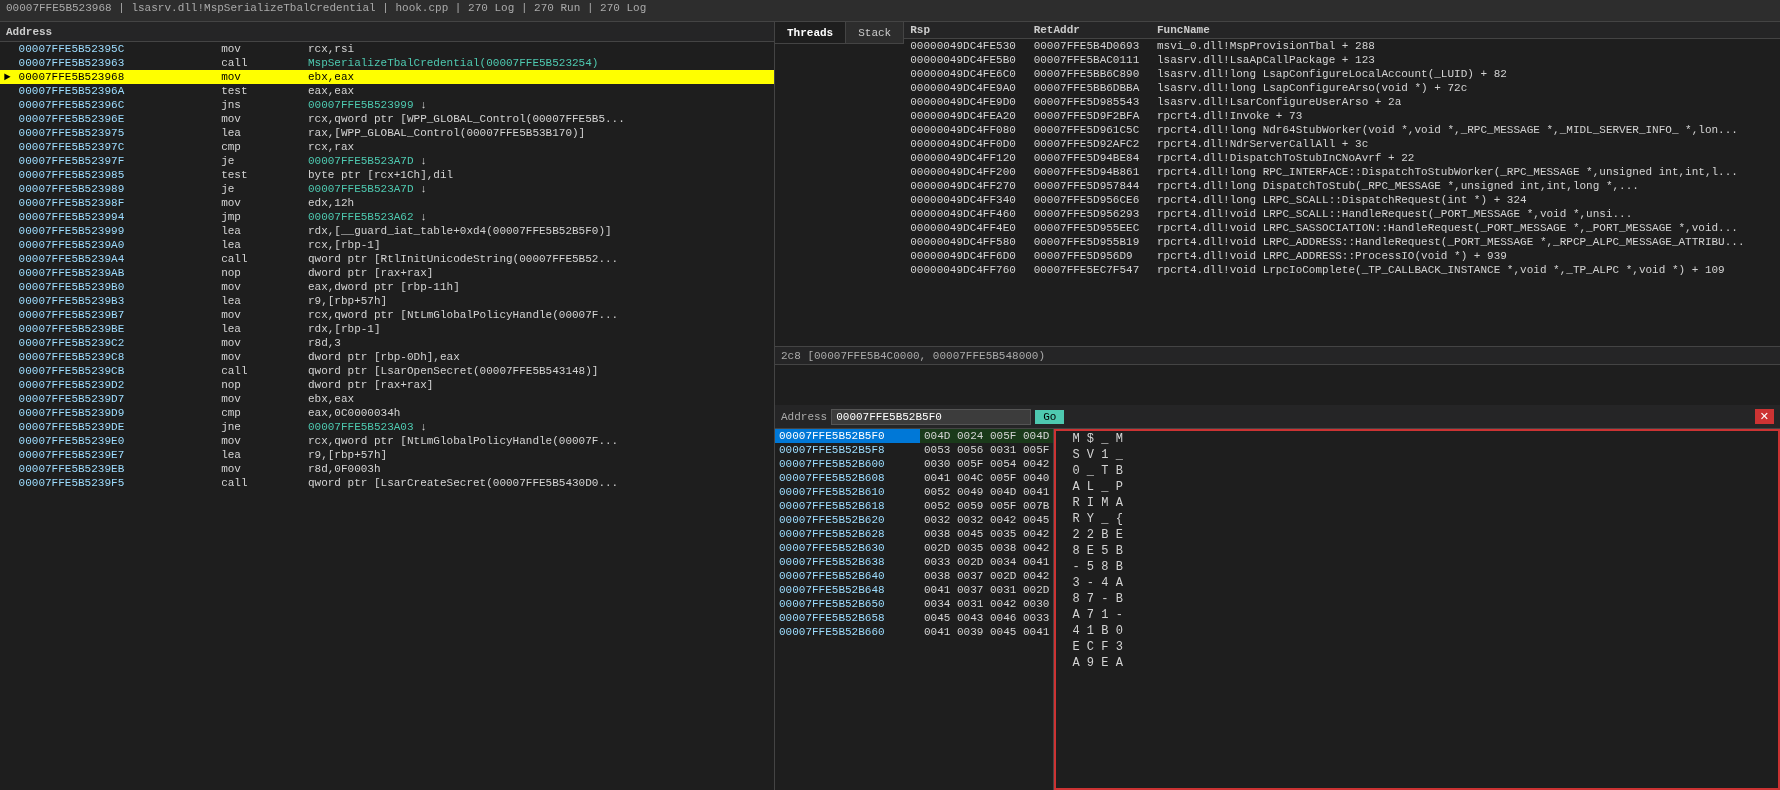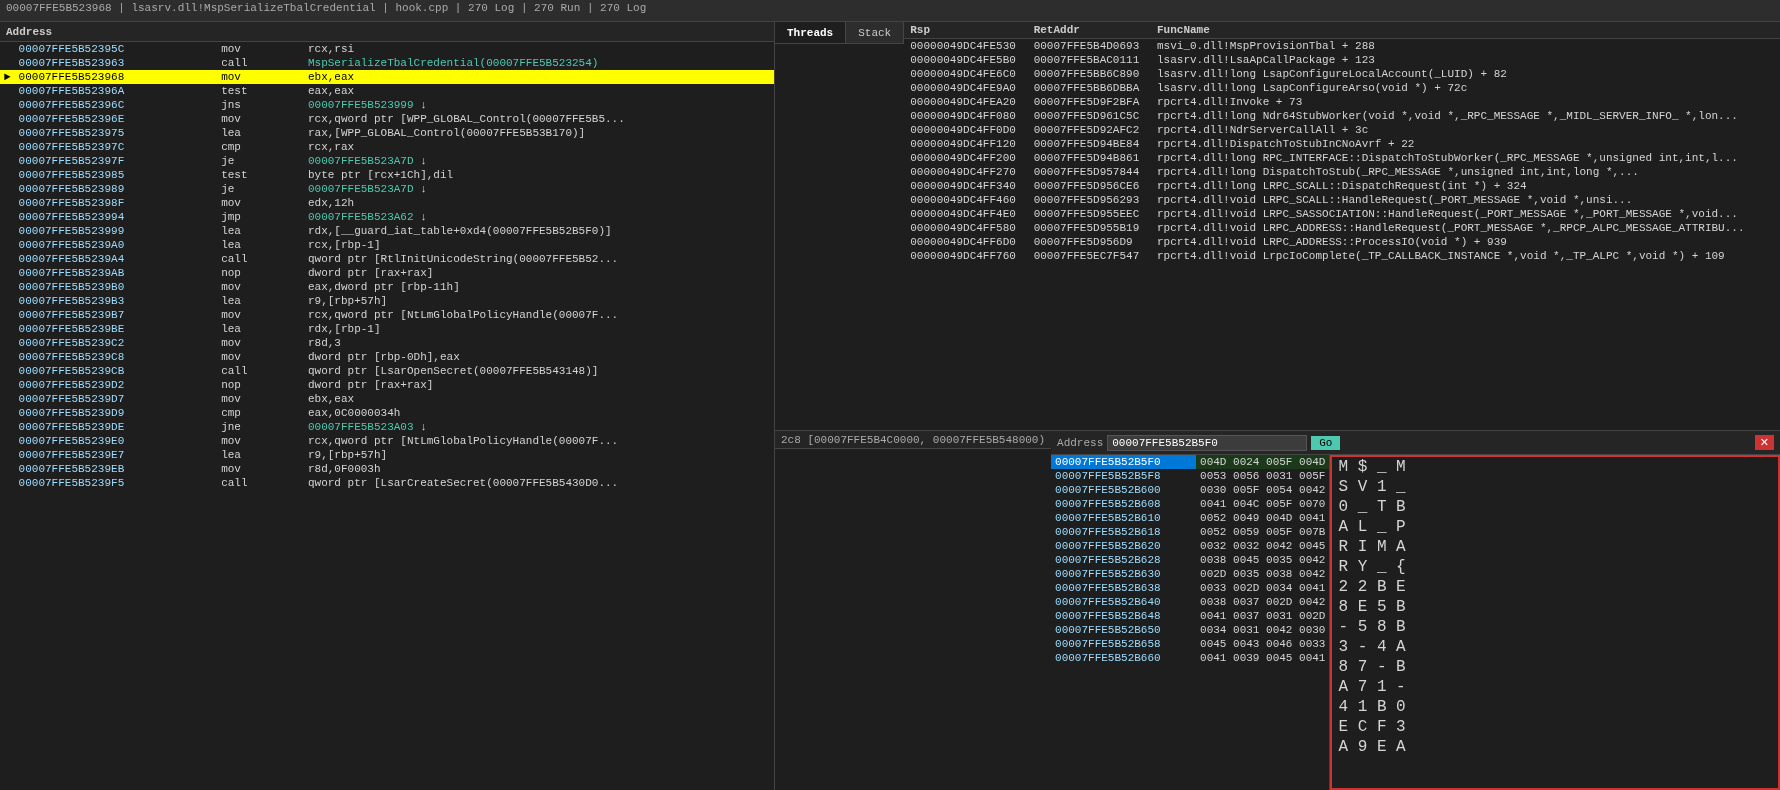--- a/index.html
+++ b/index.html
@@ -152,24 +152,25 @@
       white-space: nowrap;
       border: none;
     }
     .rsp-col { color: #9cdcfe; }
     .retaddr-col { color: #4ec9b0; margin-top: 45px; }
     .funcname-col { color: #d4d4d4; }
 
     
     .lower-area {
       display: flex;
-      flex-direction: row;
+      flex-direction: column;
       border-top: 1px solid #444;
-      height: 360px;
+      height: 444px;
       flex-shrink: 0;
+      gap: 40px;
     }
 
     .memory-panel {
       flex: 1;
       display: flex;
       flex-direction: column;
       overflow: hidden;
     }
 
     .memory-header-bar {
@@ -240,22 +241,22 @@
       flex: 1;
       overflow-y: auto;
       overflow-x: hidden;
       background: #1e1e1e;
       border: 2px solid #cc3333;
     }
     .memory-ascii-panel table {
       border-collapse: collapse;
     }
     .memory-ascii-panel td {
-      padding: 1px 6px;
-      font-size: 16px;
+      padding: 1px 16px;
+      font-size: 12px;
       color: #d4d4d4;
       white-space: nowrap;
     }
 
     
     .callstack-label {
       background: #252526;
       border-bottom: 1px solid #444;
       padding: 1px 6px;
       font-size: 11px;
@@ -514,20 +515,25 @@
               </tr>
               <tr>
                 <td class="rsp-col">00000049DC4FE6C0</td>
                 <td class="retaddr-col">00007FFE5BB6C890</td>
                 <td class="funcname-col">lsasrv.dll!long LsapConfigureLocalAccount(_LUID) + 82</td>
               </tr>
               <tr>
                 <td class="rsp-col">00000049DC4FE9A0</td>
                 <td class="retaddr-col">00007FFE5BB6DBBA</td>
                 <td class="funcname-col">lsasrv.dll!long LsapConfigureArso(void *) + 72c</td>
+              </tr>
+              <tr>
+                <td class="rsp-col">00000049DC4FE9D0</td>
+                <td class="retaddr-col">00007FFE5D985543</td>
+                <td class="funcname-col">lsasrv.dll!LsarConfigureUserArso + 2a</td>
               </tr>
               <tr>
                 <td class="rsp-col">00000049DC4FEA20</td>
                 <td class="retaddr-col">00007FFE5D9F2BFA</td>
                 <td class="funcname-col">rpcrt4.dll!Invoke + 73</td>
               </tr>
               <tr>
                 <td class="rsp-col">00000049DC4FF080</td>
                 <td class="retaddr-col">00007FFE5D961C5C</td>
                 <td class="funcname-col">rpcrt4.dll!long Ndr64StubWorker(void *,void *,_RPC_MESSAGE *,_MIDL_SERVER_INFO_ *,lon...</td>
@@ -609,21 +615,21 @@
                   <tr>
                     <td class="mem-addr">00007FFE5B52B5F8</td>
                     <td class="mem-byte">0053 0056 0031 005F</td>
                   </tr>
                   <tr>
                     <td class="mem-addr">00007FFE5B52B600</td>
                     <td class="mem-byte">0030 005F 0054 0042</td>
                   </tr>
                   <tr>
                     <td class="mem-addr">00007FFE5B52B608</td>
-                    <td class="mem-byte">0041 004C 005F 0070</td>
+                    <td class="mem-byte">0041 004C 005F 0040</td>
                   </tr>
                   <tr>
                     <td class="mem-addr">00007FFE5B52B610</td>
                     <td class="mem-byte">0052 0049 004D 0041</td>
                   </tr>
                   <tr>
                     <td class="mem-addr">00007FFE5B52B618</td>
                     <td class="mem-byte">0052 0059 005F 007B</td>
                   </tr>
                   <tr>

